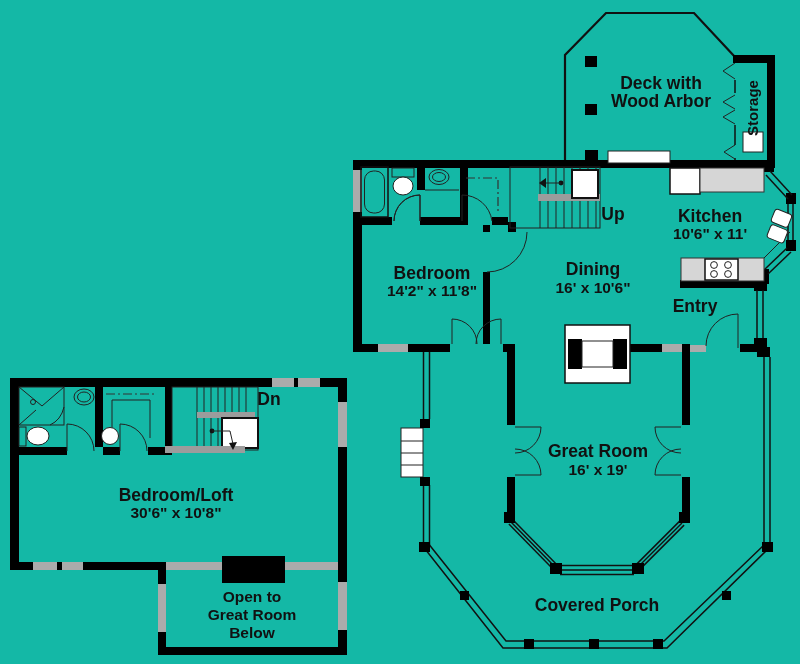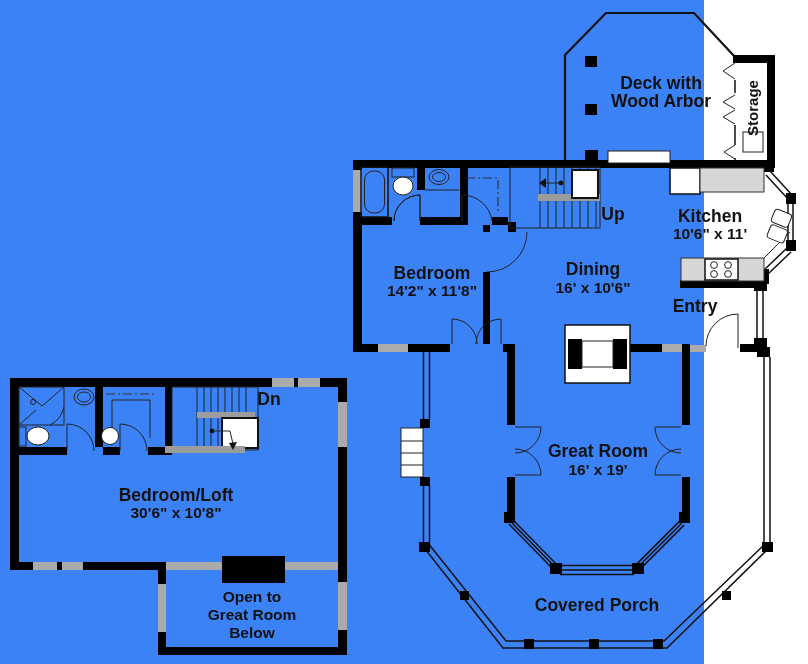--- a/index.html
+++ b/index.html
@@ -2,21 +2,21 @@
 <html style="--wall: #000000; --window: #ababab; --counter: #d6d6d6; --tread: #9c9c9c;"><head>
 <meta charset="utf-8">
 <style>
   :root{
     --wall:#000000;
     --window:#ababab;
     --counter:#d6d6d6;
     --tread:#9c9c9c;
   }
   html,body{margin:0;padding:0;background:#ffffff;}
-  .plan-wrap{width:704px;height:664px;background:#3b82f6;position:relative;}
+  .plan-wrap{width:800px;height:664px;background:#14b8a6;position:relative;}
   svg{display:block;font-family:"Liberation Sans", sans-serif;}
   .lbl{font-weight:bold;font-size:17.5px;fill:#111;text-anchor:middle;}
   .dim{font-weight:bold;font-size:15.5px;fill:#111;text-anchor:middle;}
   .sm{font-weight:bold;font-size:15px;fill:#111;text-anchor:middle;}
   .wall{fill:var(--wall);stroke:none;}
   .win{fill:var(--window);stroke:none;}
   .thin{fill:none;stroke:#111;stroke-width:1.5;}
   .thin1{fill:none;stroke:#222;stroke-width:1;}
   .thick{fill:none;stroke:#111;stroke-width:2.2;}
   .whitefill{fill:#ffffff;}

